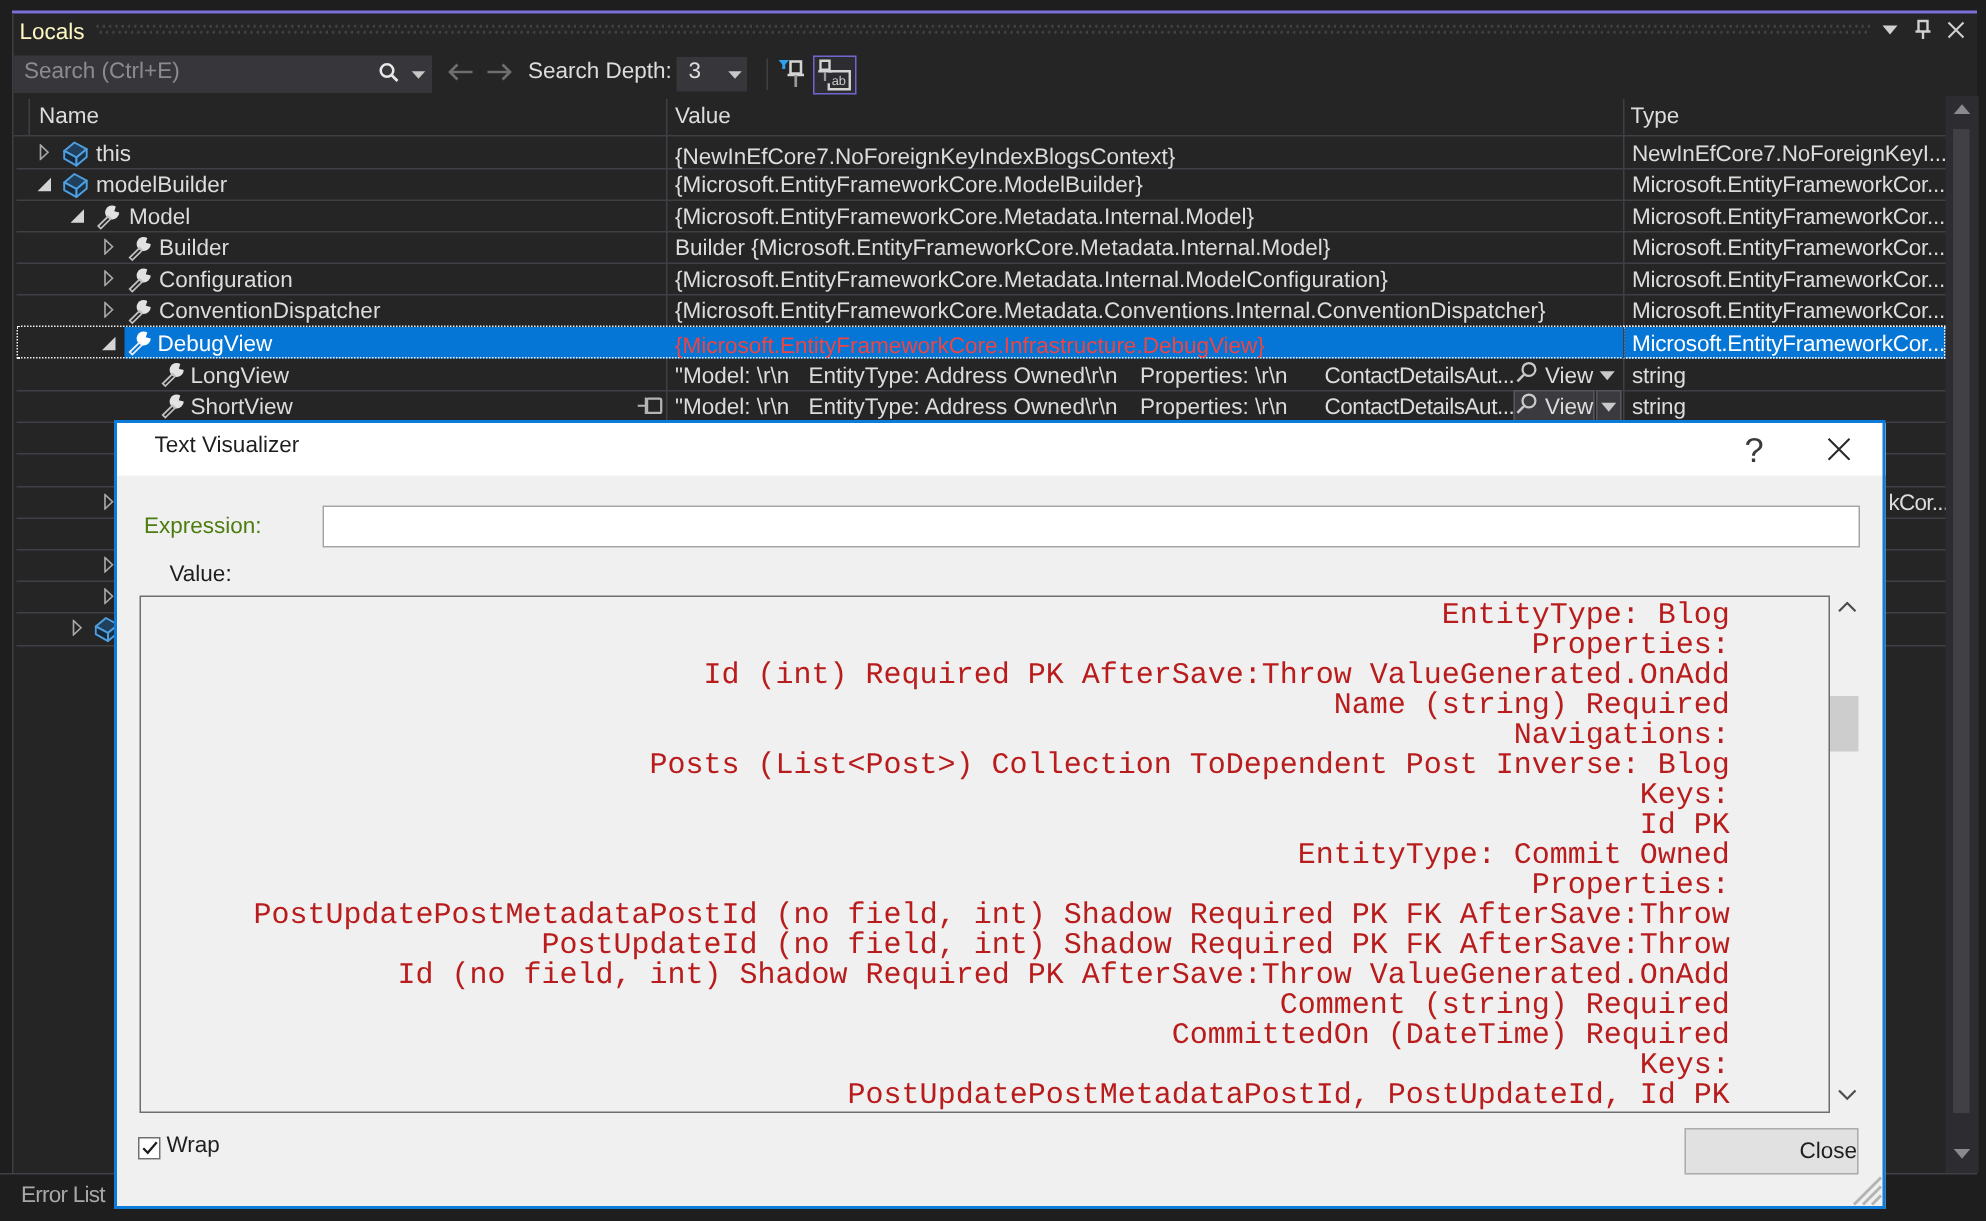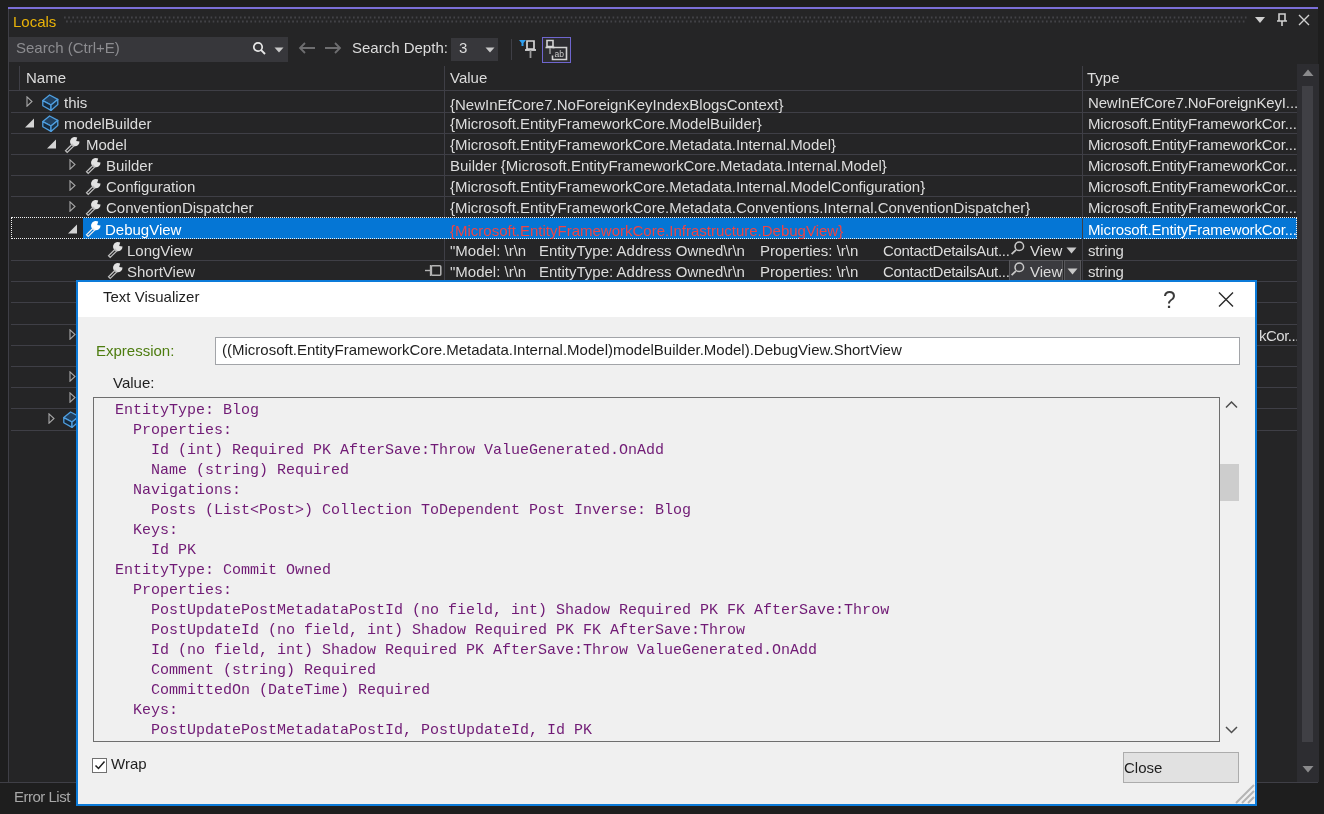--- a/index.html
+++ b/index.html
@@ -16,21 +16,21 @@
 <div id="stage">
 
   <div class="abs" style="left:9px; top:9px; width:1309px; height:773px; background:#252526;"></div>
 
   <div class="abs" style="left:8px; top:7px; width:1310px; height:2px; background:#7b6fd8;"></div>
 
   <div class="abs" style="left:8px; top:9px; width:1px; height:773px; background:#3f3f46;"></div>
 
   <div class="abs sep" style="left:0px; top:782px; width:1318px;"></div>
 
-  <div class="abs t13" style="left:13px; top:11px; color:#eab308;">Locals</div>
+  <div class="abs t13" style="left:13px; top:11px; color:#fef9c3;">Locals</div>
   <div class="abs" id="dots" style="left:64px; top:16px; width:1183px; height:8px;
      background-image: radial-gradient(circle 0.9px at 1px 1px, #434347 99%, transparent 100%),
                        radial-gradient(circle 0.9px at 1px 1px, #434347 99%, transparent 100%);
      background-size: 4.2px 8px, 4.2px 8px;
      background-position: 0 0.5px, 2.1px 4.5px; background-repeat: repeat;"></div>
   <svg class="abs" width="12" height="8" viewBox="0 0 12 8" style="left:1254px; top:16px;">
       <polygon points="1,1 11,1 6,7" fill="#d0d0d0"></polygon>
     </svg>
   <svg class="abs" width="16" height="16" viewBox="0 0 16 16" style="left:1274px; top:12px;">
     <path d="M5 2 h6 v7 h-6 z M3 9 h10 M8 9 v5" stroke="#d0d0d0" stroke-width="1.6" fill="none"></path>
@@ -275,24 +275,23 @@
 
   <div class="abs" id="dlg" style="left:76px;top:282px;width:1181px;height:524px;background:#f0f0f0;">
     <div class="abs" style="left:0;top:0;width:1181px;height:35px;background:#ffffff;"></div>
     <div class="abs" style="left:27px;top:4px;font-size:15px;line-height:21px;color:#1e1e1e;">Text Visualizer</div>
     <div class="abs" style="left:1087px;top:6px;font-size:23px;line-height:24px;color:#3a3a3a;">?</div>
     <svg class="abs" width="16" height="16" viewBox="0 0 16 16" style="left:1142px;top:9px;">
       <path d="M1 1.5 L15 15.5 M15 1.5 L1 15.5" stroke="#2a2a2a" stroke-width="1.4"></path>
     </svg>
     <div class="abs" style="left:20px;top:60px;font-size:15px;color:#4d7c0f;">Expression:</div>
     <div class="abs" style="left:139px;top:55px;width:1025px;height:28px;background:#ffffff;border:1px solid #a2a4a8;"></div>
-    <div class="abs" style="left:146px;top:59px;font-size:15px;color:#1e1e1e;white-space:pre;">((Microsoft.EntityFrameworkCore.Metadata.Internal.Model)modelBuilder.Model).DebugView.ShortView</div>
     <div class="abs" style="left:20px;top:92px;font-size:15px;color:#1e1e1e;margin-left:17px;">Value:</div>
     <div class="abs" style="left:17px;top:115px;width:1127px;height:345px;background:#f0f0f0;border:1px solid #6e6e6e;"></div>
-    <div class="abs" style="left:21px;top:119px;font-family:'Liberation Mono',monospace;font-size:15px;line-height:20px;color:#701a75;white-space:pre;">  EntityType: Blog
+    <div class="abs" style="left:21px;top:119px;font-family:'Liberation Mono',monospace;font-size:20px;line-height:20px;color:#b91c1c;white-space:pre;text-align:right;">  EntityType: Blog
     Properties:
       Id (int) Required PK AfterSave:Throw ValueGenerated.OnAdd
       Name (string) Required
     Navigations:
       Posts (List&lt;Post&gt;) Collection ToDependent Post Inverse: Blog
     Keys:
       Id PK
   EntityType: Commit Owned
     Properties:
       PostUpdatePostMetadataPostId (no field, int) Shadow Required PK FK AfterSave:Throw
@@ -310,20 +309,20 @@
     <svg class="abs" width="13" height="8" viewBox="0 0 13 8" style="left:1149px;top:444px;">
         <path d="M1 1 L6.5 6.5 L12 1" fill="none" stroke="#4e4e4e" stroke-width="1.5"></path>
       </svg>
 
     <div class="abs" style="left:16px;top:476px;width:15px;height:15px;background:#ffffff;border:1px solid #707070;"></div>
     <svg class="abs" width="12" height="11" viewBox="0 0 12 11" style="left:18px;top:478px;">
         <path d="M1.5 5.5 L4.5 8.5 L10.5 1.5" fill="none" stroke="#1e1e1e" stroke-width="1.5"></path>
       </svg>
     <div class="abs" style="left:35px;top:473px;font-size:15px;color:#1e1e1e;">Wrap</div>
 
-    <div class="abs" style="left:1047px;top:470px;width:116px;height:31px;background:#e1e1e1;border:1px solid #acacac;text-align:left;font-size:15px;line-height:29px;color:#1e1e1e;">Close</div>
+    <div class="abs" style="left:1047px;top:470px;width:116px;height:31px;background:#e1e1e1;border:1px solid #acacac;text-align:right;font-size:15px;line-height:29px;color:#1e1e1e;">Close</div>
 
     <svg class="abs" width="22" height="22" viewBox="0 0 22 22" style="left:1157px;top:500px;">
       <path d="M21 3 L3 21 M21 9 L9 21 M21 15 L15 21" stroke="#b4b4b4" stroke-width="2"></path>
     </svg>
   </div>
   <div class="abs" style="left:76px;top:280px;width:1181px;height:526px;border:2px solid #0c7bd9;"></div>
 </div>
 
 </body></html>

